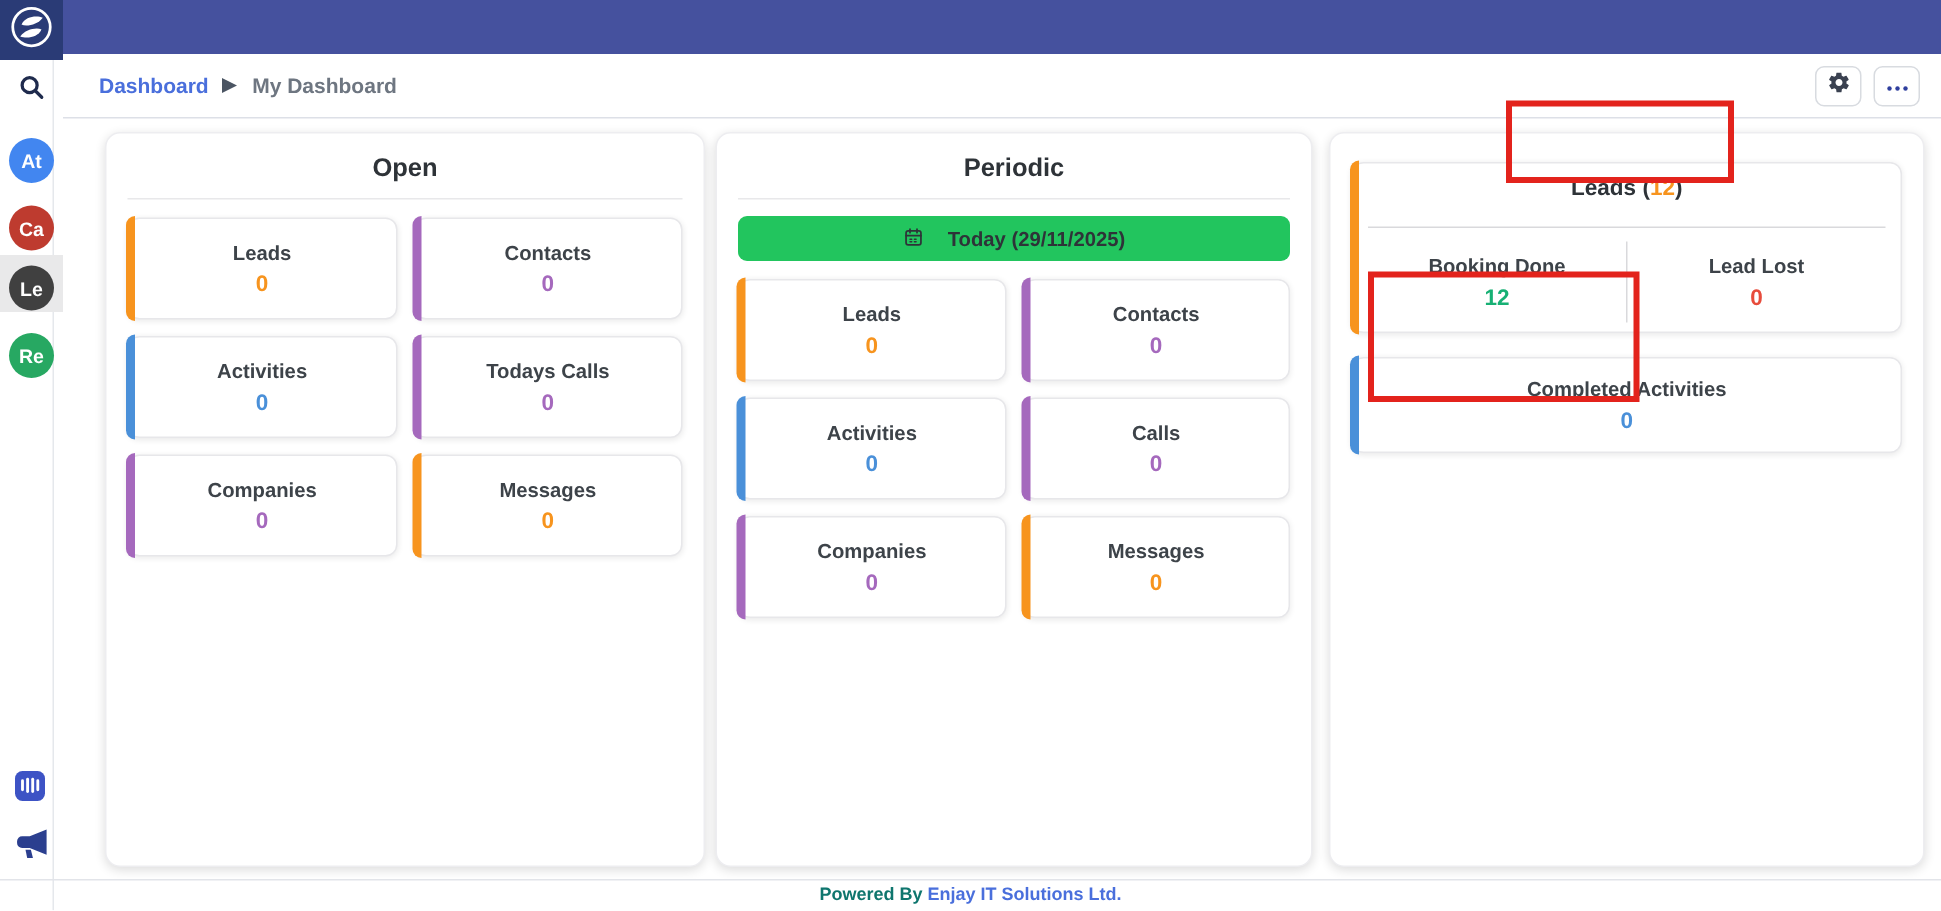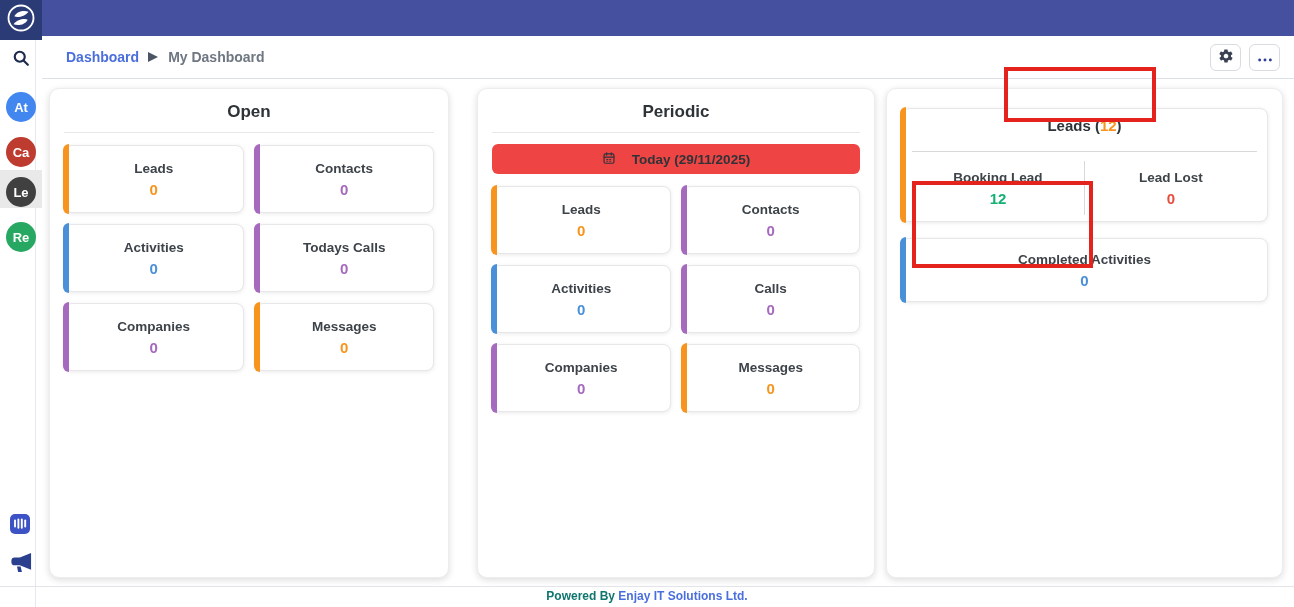--- a/index.html
+++ b/index.html
@@ -50,26 +50,26 @@
   .sb-search { position:absolute; top:12px; left:11px; cursor:pointer; }
   .sb-highlight { position:absolute; top:134px; left:0; width:42px; height:38px; background:#e9e9ea; }
   .sb-circle { position:absolute; left:6px; width:30px; height:30px; border-radius:50%;
     color:#fff; font-size:13px; font-weight:bold; display:flex; align-items:center; justify-content:center;
     cursor:pointer; z-index:2; }
   .sb-bottom { position:absolute; left:8px; cursor:pointer; display:flex; }
 
   
   .panel { position:absolute; top:88px; height:490px; background:#fff; border:1px solid #ededf0;
     border-radius:10px; box-shadow:0 2px 7px rgba(0,0,0,.14); padding:8px 14px 0; }
-  .panel-open { left:49px; width:400px; }
+  .panel-open { left:70px; width:400px; }
   .panel-periodic { left:477px; width:398px; }
   .panel-result { left:886px; width:397px; }
   .panel-title { text-align:center; font-size:17px; font-weight:bold; color:#2E3338;
     padding:5px 0 10px; border-bottom:1px solid #e8e8ea; }
-  .filter-bar { margin-top:11px; height:30px; background:#ef4444; border-radius:6px;
+  .filter-bar { margin-top:11px; height:30px; background:#22c55e; border-radius:6px;
     display:flex; align-items:center; justify-content:center; gap:16px;
     font-size:13.5px; font-weight:bold; color:#2E3338; cursor:pointer; }
   .cards { display:grid; grid-template-columns:1fr 1fr; gap:11px 11px; margin-top:12px; }
   .stat-card { position:relative; height:68px; background:#fff; border:1px solid #e7e7ea; border-radius:8px;
     box-shadow:0 1px 4px rgba(0,0,0,.09); display:flex; flex-direction:column; align-items:center;
     justify-content:center; gap:5px; cursor:pointer; }
   .stripe { position:absolute; left:-2px; top:-2px; bottom:-2px; width:6px; border-radius:10px 0 0 10px; }
   .stat-label { font-size:13.5px; font-weight:bold; color:#3D4349; }
   .stat-value { font-size:15px; font-weight:bold; }
 
@@ -301,21 +301,21 @@
   <div class="panel panel-result">
 
     <div class="leads-card">
       <span class="stripe" style="background: rgb(247, 148, 30);"></span>
       <div class="leads-head">
         <span>Leads</span>
         <span>(</span><span style="color: rgb(247, 148, 30);">12</span><span>)</span>
       </div>
       <div class="leads-cols">
         <div class="sub-col">
-          <span class="stat-label">Booking Lead</span>
+          <span class="stat-label">Booking Done</span>
           <span class="stat-value" style="color: rgb(23, 176, 116);">12</span>
         </div>
         <div class="col-div"></div>
         <div class="sub-col">
           <span class="stat-label">Lead Lost</span>
           <span class="stat-value" style="color: rgb(231, 76, 60);">0</span>
         </div>
       </div>
     </div>
 

